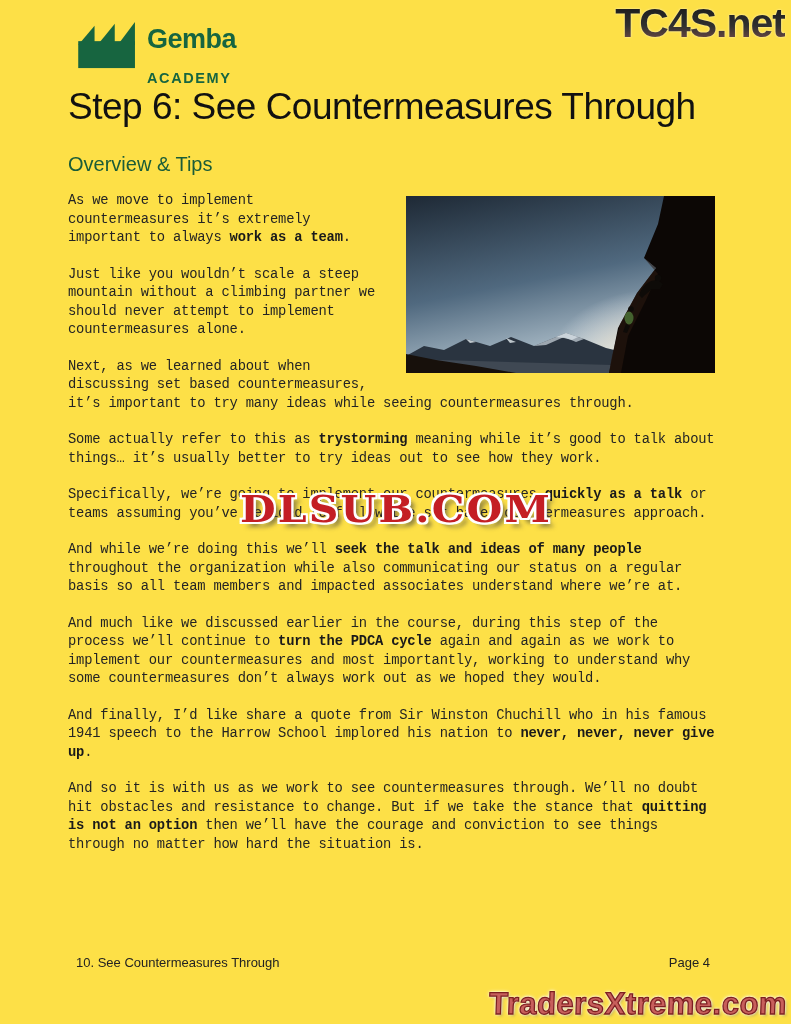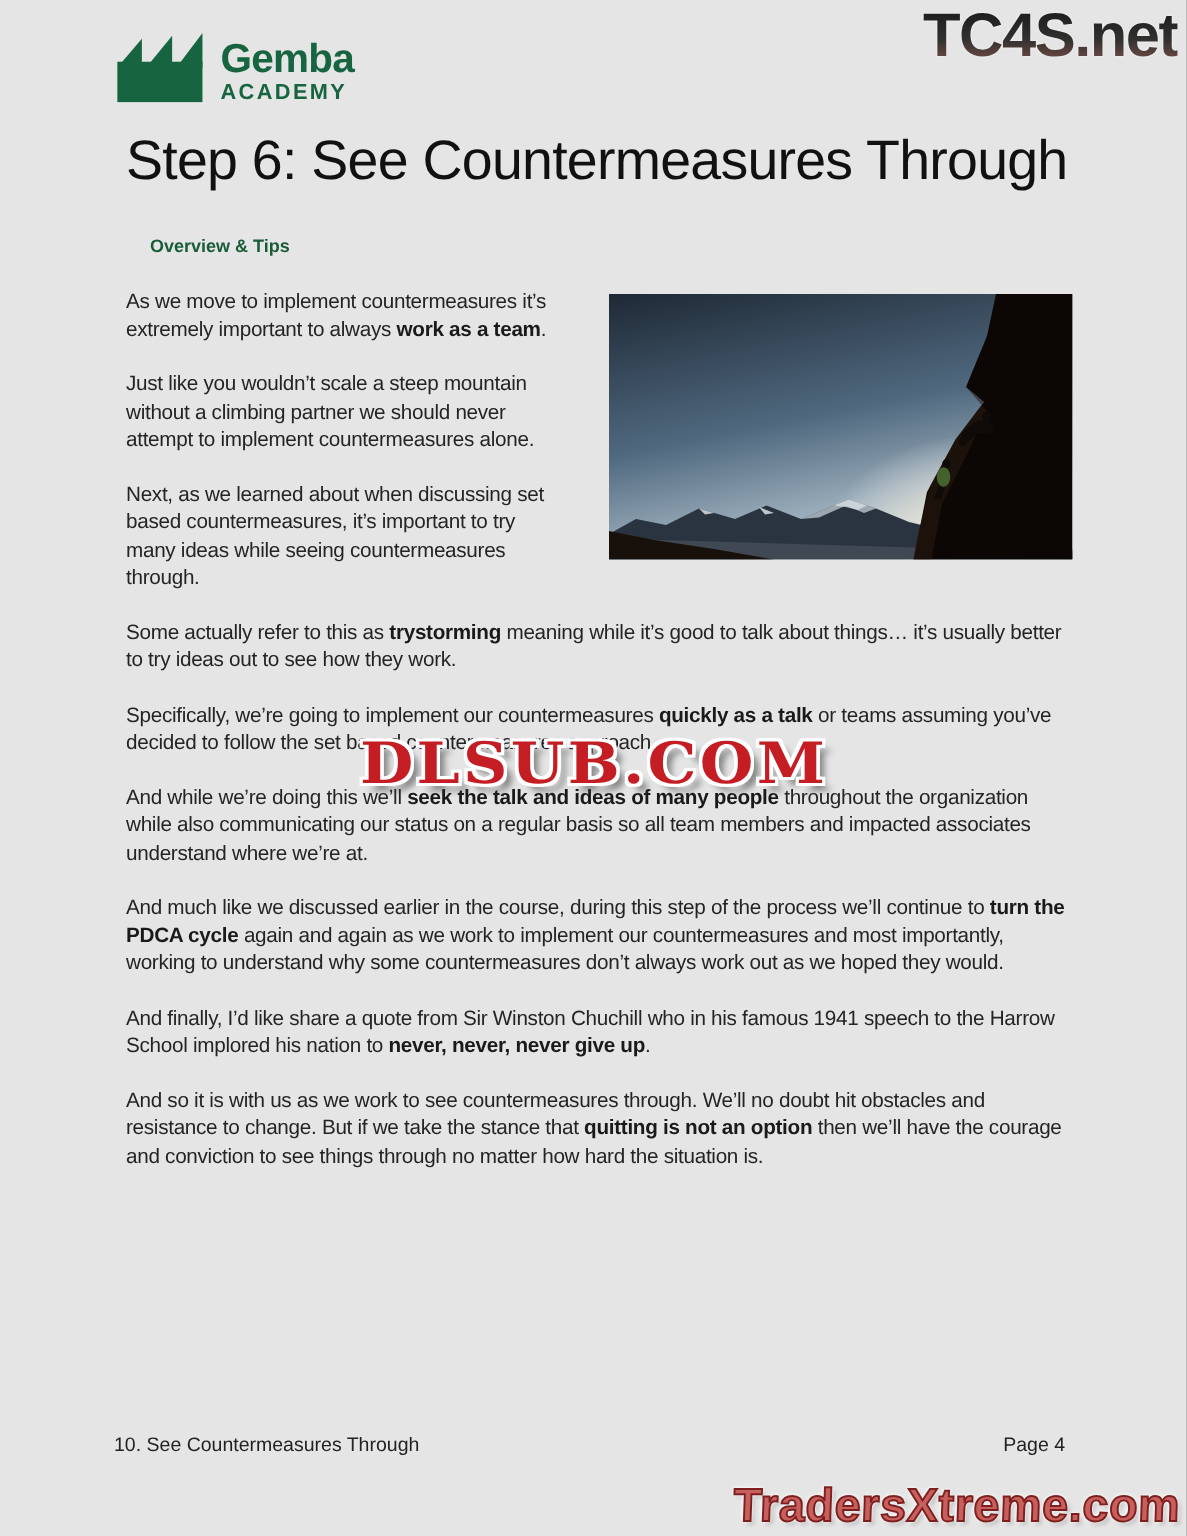--- a/index.html
+++ b/index.html
@@ -1,29 +1,29 @@
 <!DOCTYPE html>
 <html><head>
 <meta charset="utf-8">
 <style>
   html,body{margin:0;padding:0;background:#9a9a9a;}
   .page{
     position:relative;
     width:791px;height:1024px;
-    background:#e5e5e5;
+    background:#fde047;
     overflow:hidden;
     font-family:"Liberation Sans", sans-serif;
     color:#1f1f1f;
   }
   
   .logo{position:absolute;left:78px;top:20px;display:flex;align-items:flex-start;gap:7px;}
   .logo-icon{width:62px;height:50px;display:block;}
   .logo-text{line-height:1;margin-top:6px;}
   .logo-brand{font-size:27px;font-weight:bold;color:#176540;letter-spacing:-0.5px;}
-  .logo-sub{font-size:14.5px;font-weight:bold;color:#176540;letter-spacing:1.6px;margin-top:2px;}
+  .logo-sub{font-size:14.5px;font-weight:bold;color:#176540;letter-spacing:1.6px;margin-top:18px;}
   
   .wm-top{
     position:absolute;top:0px;right:6px;
     font-size:41px;font-weight:bold;letter-spacing:-1px;
     background:linear-gradient(180deg,#161616 0%,#30302f 55%,#8a564e 100%);
     -webkit-background-clip:text;background-clip:text;color:transparent;
     filter:drop-shadow(0 0 1px rgba(255,255,255,0.65));
     text-align:right;
   }
   .wm-mid{
@@ -36,25 +36,25 @@
       5px 5px 4px rgba(60,60,60,0.55);
   }
   .wm-bottom{
     position:absolute;right:4px;bottom:2px;
     font-size:31px;font-weight:bold;letter-spacing:0.5px;color:#c75f5c;
     -webkit-text-stroke:1.3px #7d1f1f;
     text-shadow:0 0 2px #fff,0 0 3px #fff,0 0 4px #fff,2px 2px 3px rgba(0,0,0,0.25);
     transform:skewX(-2deg);
   }
   
-  .content{position:absolute;left:84px;right:76px;top:86px;}
+  .content{position:absolute;left:68px;right:76px;top:86px;}
   .doc-title{font-size:37px;font-weight:400;color:#111;letter-spacing:-0.5px;line-height:42px;margin:0 0 24px 0;}
-  .section-heading{font-size:12px;font-weight:bold;color:#1a5c38;line-height:24px;margin:0 0 16px 16px;}
+  .section-heading{font-size:20px;font-weight:normal;color:#1a5c38;line-height:24px;margin:0 0 16px 0;}
   .article{font-size:13.8px;line-height:18.5px;letter-spacing:-0.2px;color:#242424;}
-  .article p{margin:0 0 18px 0;}
+  .article p{margin:0 0 18px 0;font-family:Liberation Mono, monospace;}
   .article strong{font-weight:bold;color:#1a1a1a;}
   .photo{float:right;width:309px;height:177px;margin:4px 0 6px 30px;display:block;}
   
   .footer{
     position:absolute;left:76px;right:81px;top:955px;
     display:flex;justify-content:space-between;
     font-size:13px;color:#222;
   }
 </style>
 </head>

